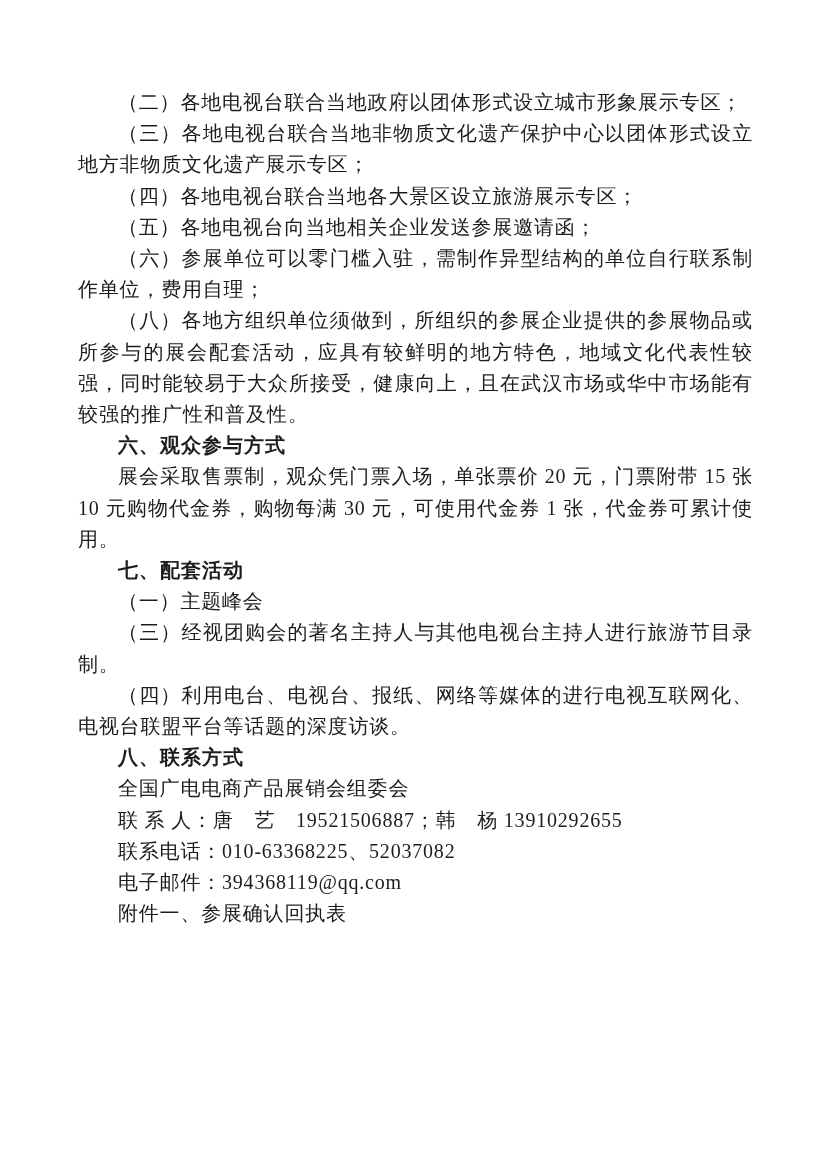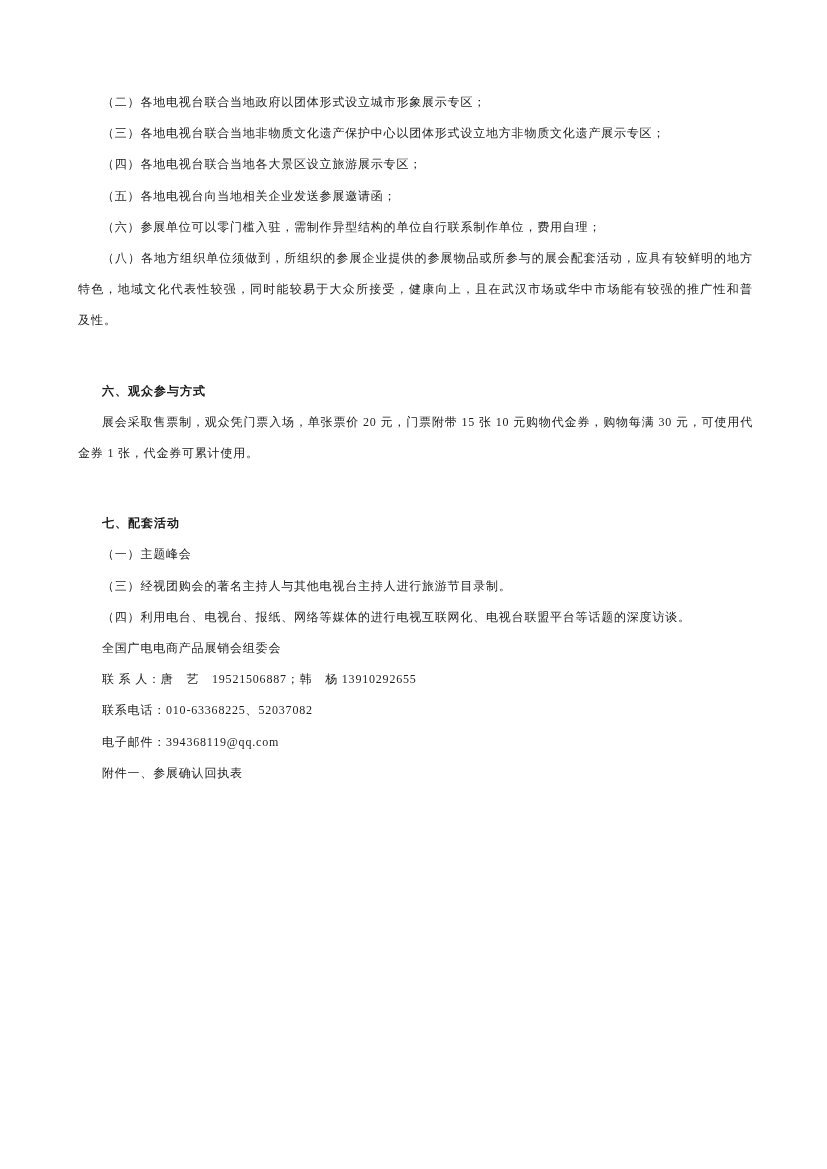--- a/index.html
+++ b/index.html
@@ -16,53 +16,53 @@
   }
   .page {
     width: 827px;
     height: 1169px;
     background: #ffffff;
     box-sizing: border-box;
     padding: 87px 74px 0 78px;
   }
   .doc p {
     margin: 0;
-    font-size: 12px;
+    font-size: 20px;
     line-height: 31.2px;
     letter-spacing: 0.8px;
     text-align: justify;
     text-indent: 2em;
     word-break: break-all;
   }
   .doc p.p-bold {
     font-weight: 400;
     letter-spacing: 1px;
   }
   .doc p.p-heading {
     font-weight: 700;
     letter-spacing: 1px;
-    margin-top: 39px;
   }
 </style>
 </head>
 <body>
 
 <div class="page">
   <div class="doc" id="doc-body">
       <p class="p-body">（二）各地电视台联合当地政府以团体形式设立城市形象展示专区；</p>
       <p class="p-body">（三）各地电视台联合当地非物质文化遗产保护中心以团体形式设立地方非物质文化遗产展示专区；</p>
       <p class="p-body">（四）各地电视台联合当地各大景区设立旅游展示专区；</p>
       <p class="p-body">（五）各地电视台向当地相关企业发送参展邀请函；</p>
       <p class="p-body">（六）参展单位可以零门槛入驻，需制作异型结构的单位自行联系制作单位，费用自理；</p>
       <p class="p-bold">（八）各地方组织单位须做到，所组织的参展企业提供的参展物品或所参与的展会配套活动，应具有较鲜明的地方特色，地域文化代表性较强，同时能较易于大众所接受，健康向上，且在武汉市场或华中市场能有较强的推广性和普及性。</p>
       <p class="p-heading">六、观众参与方式</p>
       <p class="p-body">展会采取售票制，观众凭门票入场，单张票价 20 元，门票附带 15 张 10 元购物代金券，购物每满 30 元，可使用代金券 1 张，代金券可累计使用。</p>
       <p class="p-heading">七、配套活动</p>
       <p class="p-body">（一）主题峰会</p>
       <p class="p-body">（三）经视团购会的著名主持人与其他电视台主持人进行旅游节目录制。</p>
       <p class="p-body">（四）利用电台、电视台、报纸、网络等媒体的进行电视互联网化、电视台联盟平台等话题的深度访谈。</p>
+      <p class="p-heading">八、联系方式</p>
       <p class="p-body">全国广电电商产品展销会组委会</p>
       <p class="p-body">联 系 人：唐　艺　19521506887；韩　杨 13910292655</p>
       <p class="p-body">联系电话：010-63368225、52037082</p>
       <p class="p-body">电子邮件：394368119@qq.com</p>
       <p class="p-body">附件一、参展确认回执表</p>
     </div>
 </div>
 
 </body></html>

